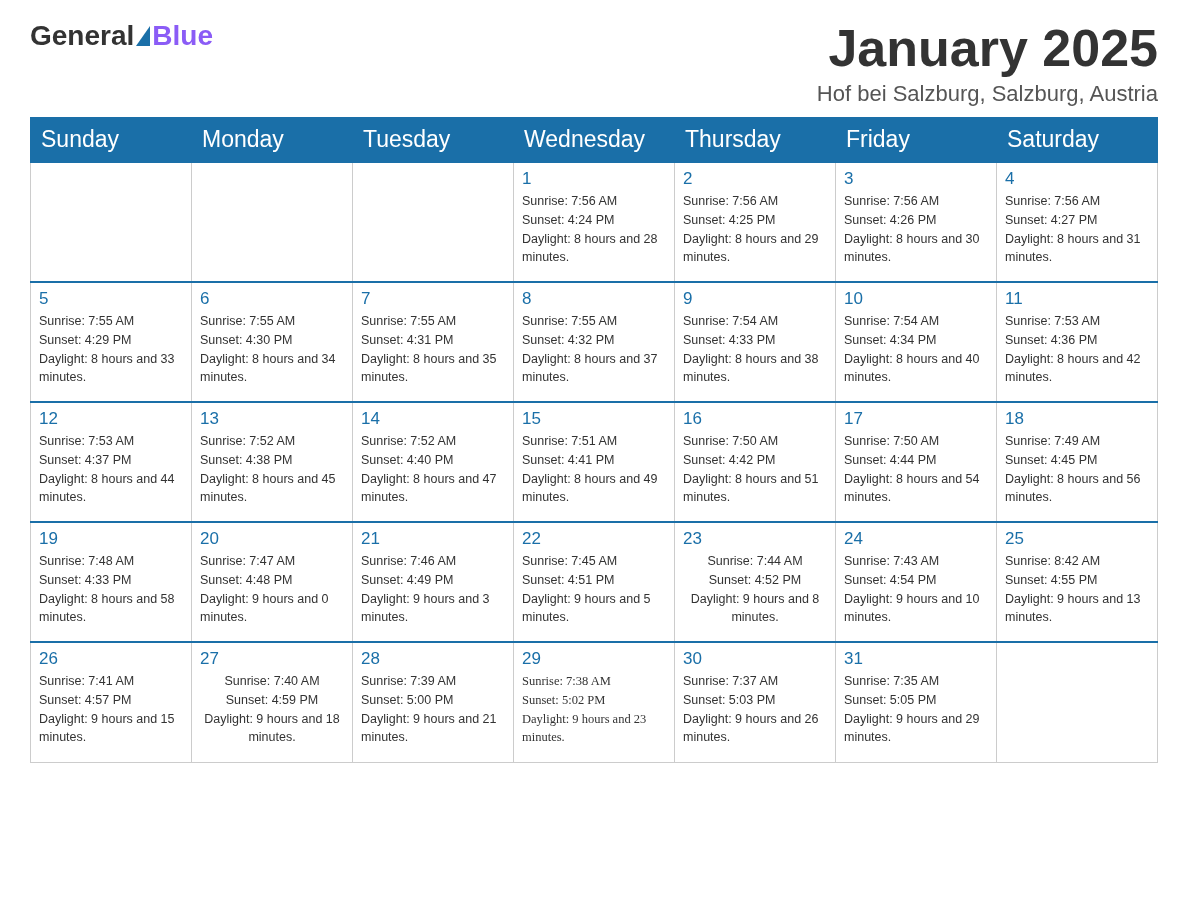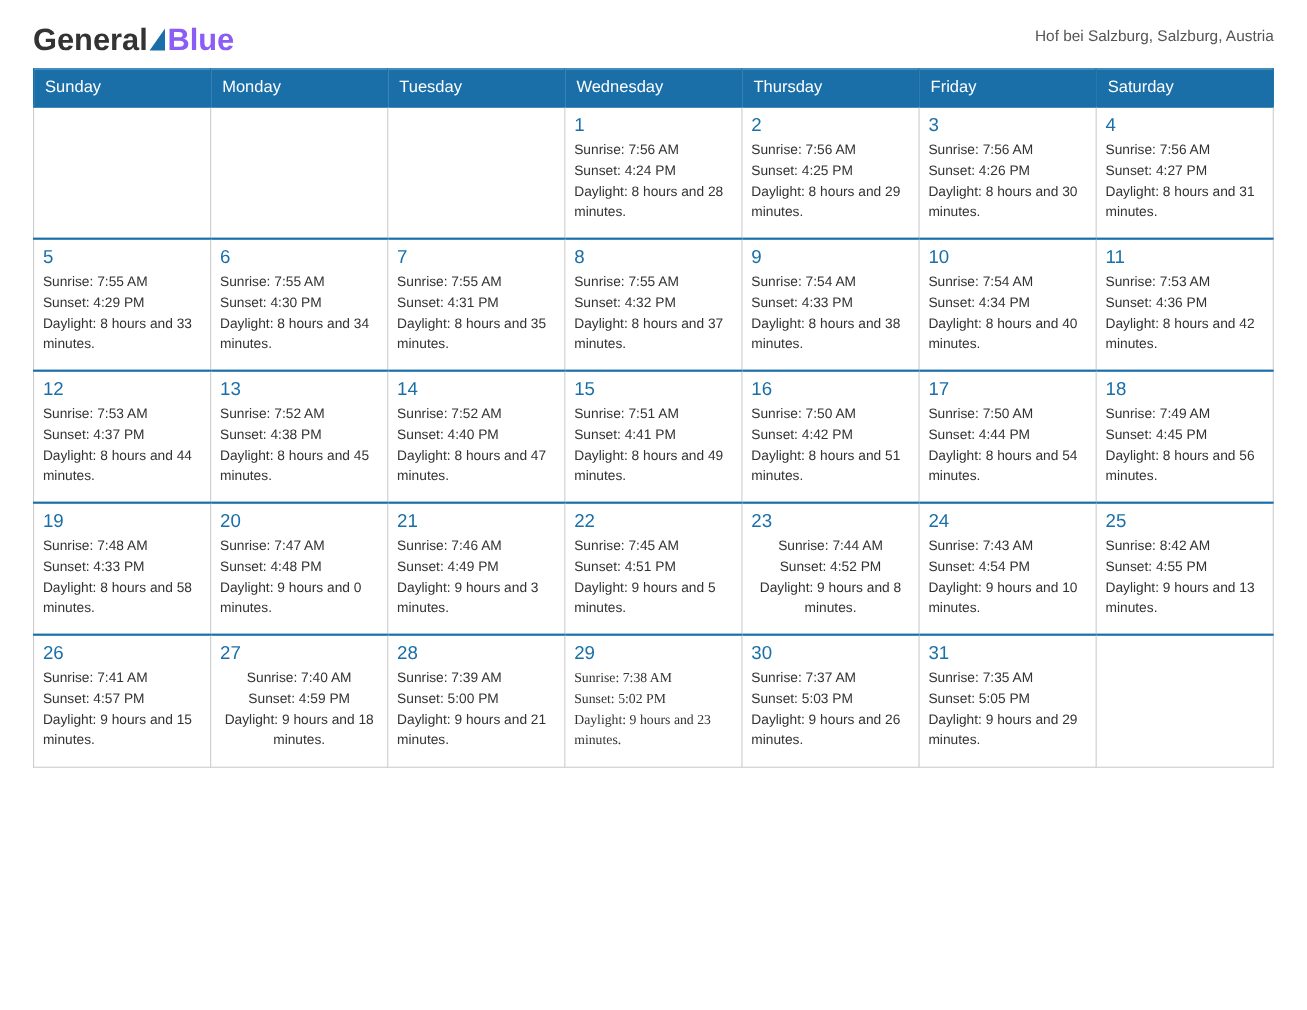--- a/index.html
+++ b/index.html
@@ -41,33 +41,33 @@
     }
     .logo-blue { color: #8b5cf6; font-size: 28px; font-weight: bold; }
     .title-area { text-align: right; }
     .month-title {
       font-size: 52px;
       font-weight: bold;
       color: #333;
       line-height: 1.1;
     }
     .location-title {
-      font-size: 14px;
+      font-size: 22px;
       color: #555;
       margin-top: 4px;
     }
     .calendar-table {
       width: 100%;
       border-collapse: collapse;
       margin-top: 10px;
     }
     .calendar-table th {
       background-color: #1a6fa8;
       color: #fff;
-      font-size: 15px;
+      font-size: 23px;
       font-weight: normal;
       padding: 8px 10px;
       text-align: left;
       border: 1px solid #1a6fa8;
     }
     .calendar-table td {
       border: 1px solid #ccc;
       vertical-align: top;
       padding: 6px 8px;
       width: 14.28%;
@@ -98,20 +98,21 @@
 
 <div class="header-area">
   <div class="logo-area">
     <div class="logo-text">
       <span class="logo-general">General</span>
       <span class="logo-triangle"></span>
       <span class="logo-blue">Blue</span>
     </div>
   </div>
   <div class="title-area">
+    <div class="month-title">January 2025</div>
     <div class="location-title">Hof bei Salzburg, Salzburg, Austria</div>
   </div>
 </div>
 
 <table class="calendar-table">
   <thead>
     <tr>
       <th>Sunday</th>
       <th>Monday</th>
       <th>Tuesday</th>

